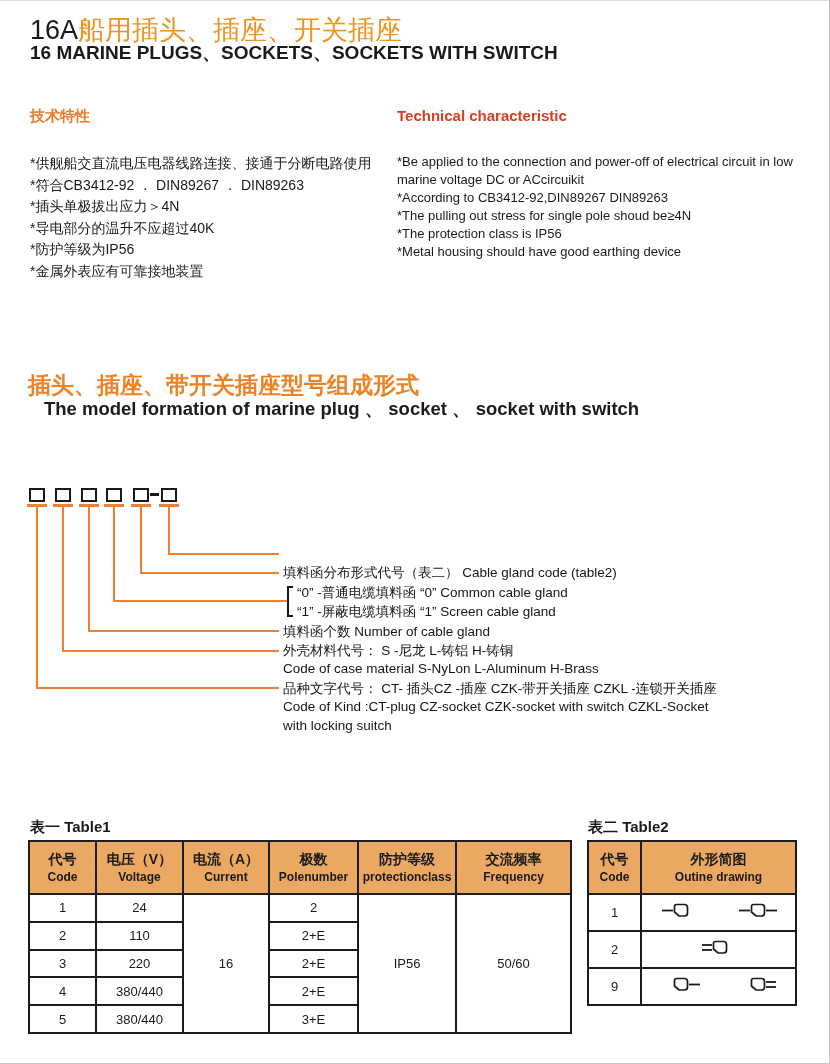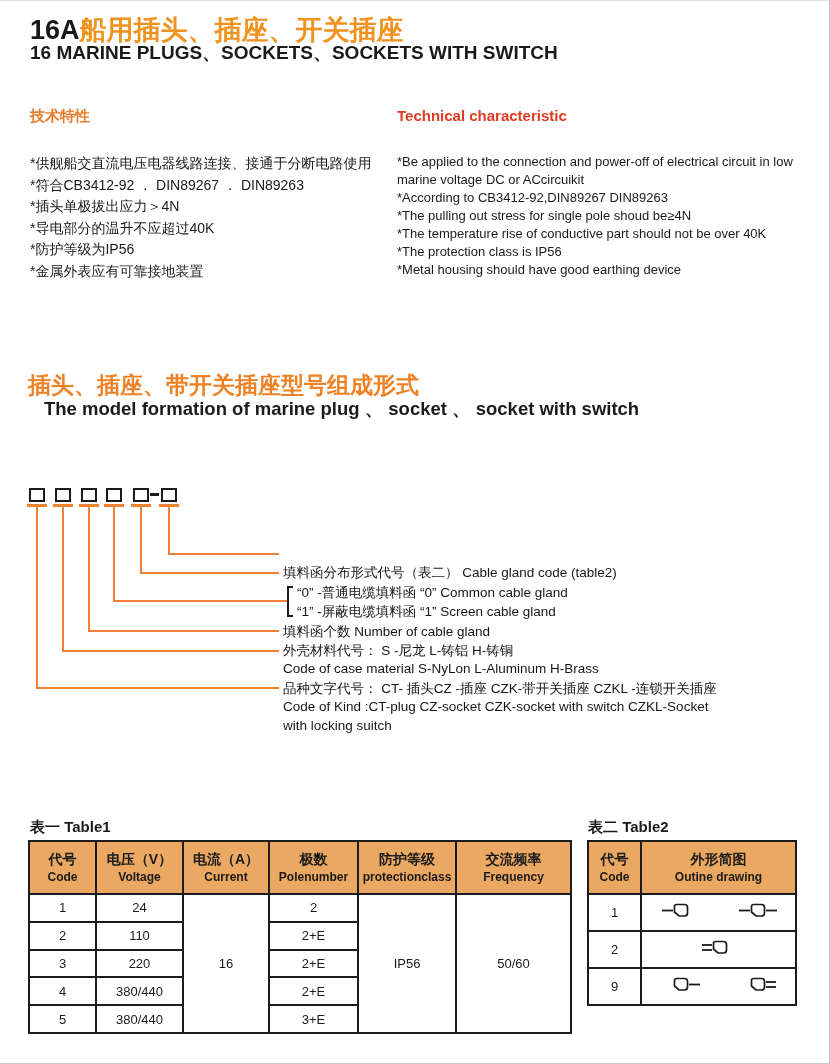--- a/index.html
+++ b/index.html
@@ -5,21 +5,21 @@
   * { margin:0; padding:0; box-sizing:border-box; }
   html,body { background:#ffffff; }
   body { font-family:"Liberation Sans","DejaVu Sans",sans-serif; color:#1a1a1a; }
   .page {
     position:relative; width:830px; height:1064px; background:#fff; overflow:hidden;
     box-shadow: inset -1px 0 0 #c9c9c9, inset 0 -1px 0 #c9c9c9, inset 0 1px 0 #dedede;
   }
   .abs { position:absolute; }
 
   
-  .title { left:30px; top:12px; font-size:27px; font-weight:bold; letter-spacing:0px; white-space:nowrap; }
+  .title { left:30px; top:12px; font-size:27px; font-weight:normal; letter-spacing:0px; white-space:nowrap; }
   .title .cn { color:#f0921e; }
   .subtitle { left:30px; top:40px; font-size:19px; font-weight:bold; white-space:nowrap; }
 
   
   .tech-head-cn { left:30px; top:107px; font-size:15px; font-weight:bold; color:#e87b2a; }
   .tech-head-en { left:397px; top:107px; font-size:15px; font-weight:bold; color:#e03a20; }
   .tech-list-cn { left:30px; top:153px; width:362px; font-size:14px; line-height:21.5px; }
   .tech-list-en { left:397px; top:153px; width:422px; font-size:13px; line-height:18px; }
 
   
@@ -65,21 +65,20 @@
     <div>*插头单极拔出应力＞4N</div>
     <div>*导电部分的温升不应超过40K</div>
     <div>*防护等级为IP56</div>
     <div>*金属外表应有可靠接地装置</div>
   </div>
 
   <div class="abs tech-list-en">
     <div>*Be applied to the connection and power-off of electrical circuit in low marine voltage DC or ACcircuikit</div>
     <div>*According to CB3412-92,DIN89267 DIN89263</div>
     <div>*The pulling out stress for single pole shoud be≥4N</div>
-    <div>*The temperature rise of conductive part should not be over 40K</div>
     <div>*The protection class is IP56</div>
     <div>*Metal housing should have good earthing device</div>
   </div>
 
   <div class="abs form-head-cn">插头、插座、带开关插座型号组成形式</div>
   <div class="abs form-head-en">The model formation of marine plug 、 socket 、 socket with switch</div>
 
   <div id="formation-diagram">
       <div class="fbox" style="left:29px; top:488px;"></div>
       <div class="fbar" style="left:27px; top:504px; width:20px;"></div>

